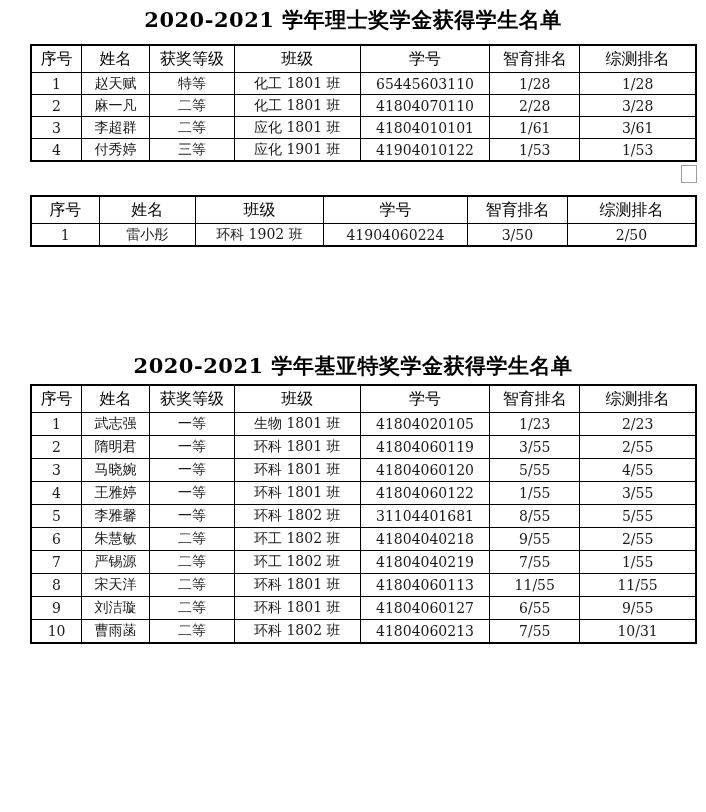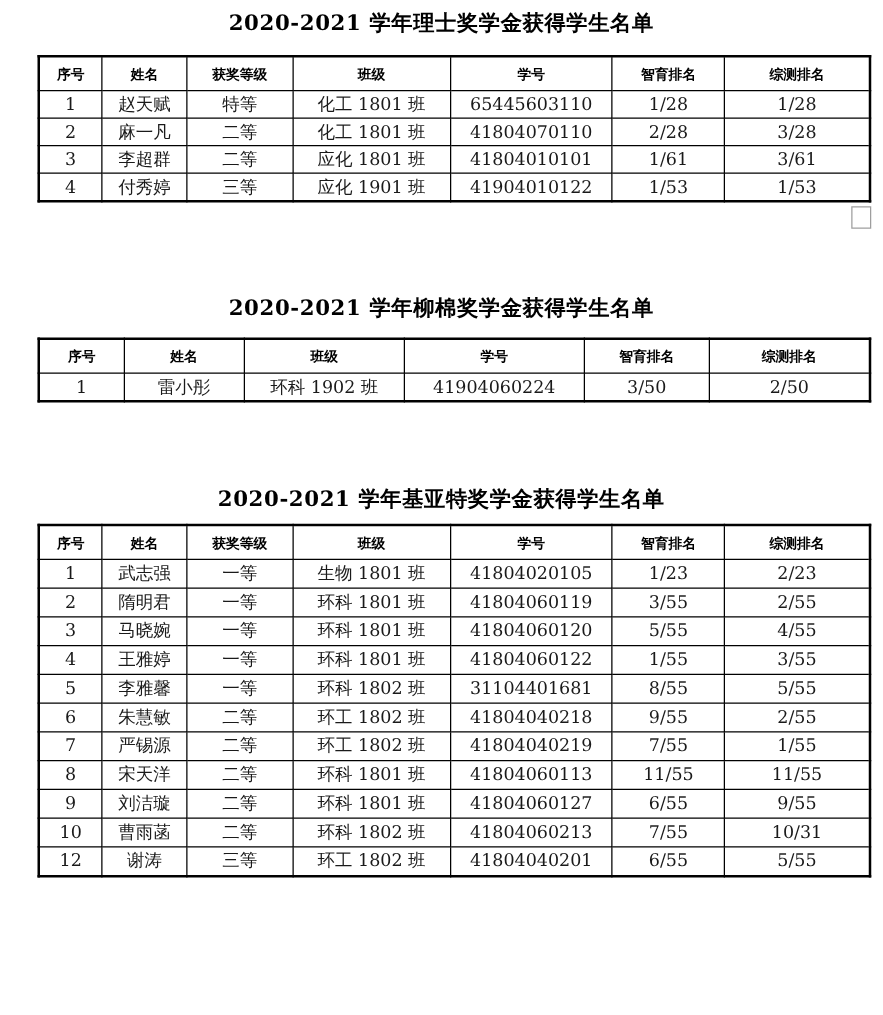--- a/index.html
+++ b/index.html
@@ -11,55 +11,55 @@
     width: 706px;
     height: 812px;
     background: var(--page-bg, #ffffff);
     font-family: "DejaVu Serif", "Liberation Serif", serif;
     color: var(--text-color, #1a1a1a);
     position: relative;
     overflow: hidden;
     box-sizing: border-box;
   }
   .doc-title {
-    font-size: 17px;
+    font-size: 21px;
     font-weight: bold;
     text-align: center;
     margin: 0;
     padding: 0;
     line-height: 21px;
     letter-spacing: 0.5px;
     color: var(--title-color, #000000);
     font-family: "DejaVu Serif", "Liberation Serif", serif;
   }
   .title-1 { padding-top: 9px; }
   .title-2 { padding-top: 54px; }
-  .title-3 { padding-top: 68px; }
+  .title-3 { padding-top: 108px; }
   .award-table {
     border-collapse: collapse;
     table-layout: fixed;
     width: 667px;
     margin-left: 30px;
     margin-top: 14px;
     border: 2px solid var(--border-color, #000000);
   }
   .t2-table { margin-top: 12px; }
   .t3-table { margin-top: 8px; }
   .award-table th,
   .award-table td {
     border: 1px solid var(--border-color, #000000);
     text-align: center;
     vertical-align: middle;
     padding: 0 2px;
     overflow: hidden;
     white-space: nowrap;
   }
   .award-table th {
-    font-weight: bold;
-    font-size: 11px;
+    font-weight: normal;
+    font-size: 16px;
     height: 26px;
     color: var(--title-color, #000000);
   }
   .award-table td {
     font-size: 14px;
     height: 21px;
     color: var(--text-color, #1a1a1a);
   }
   .t3-table td { height: 22px; }
   
@@ -140,21 +140,20 @@
             <td>41904010122</td>
             <td>1/53</td>
             <td>1/53</td>
           </tr>
         </tbody>
       </table>
     <div class="glyph-box"></div>
   </section>
 
   <section>
-    <h1 class="doc-title title-2">2020-2021 学年柳棉奖学金获得学生名单</h1>
     <table class="award-table cols6 t2-table">
         <thead>
           <tr>
             <th>序号</th>
             <th>姓名</th>
             <th>班级</th>
             <th>学号</th>
             <th>智育排名</th>
             <th>综测排名</th>
           </tr>
@@ -270,26 +269,17 @@
           </tr>
           <tr>
             <td>10</td>
             <td>曹雨菡</td>
             <td>二等</td>
             <td>环科 1802 班</td>
             <td>41804060213</td>
             <td>7/55</td>
             <td>10/31</td>
           </tr>
-          <tr>
-            <td>12</td>
-            <td>谢涛</td>
-            <td>三等</td>
-            <td>环工 1802 班</td>
-            <td>41804040201</td>
-            <td>6/55</td>
-            <td>5/55</td>
-          </tr>
         </tbody>
       </table>
   </section>
 
 </div>
 
 </body></html>

